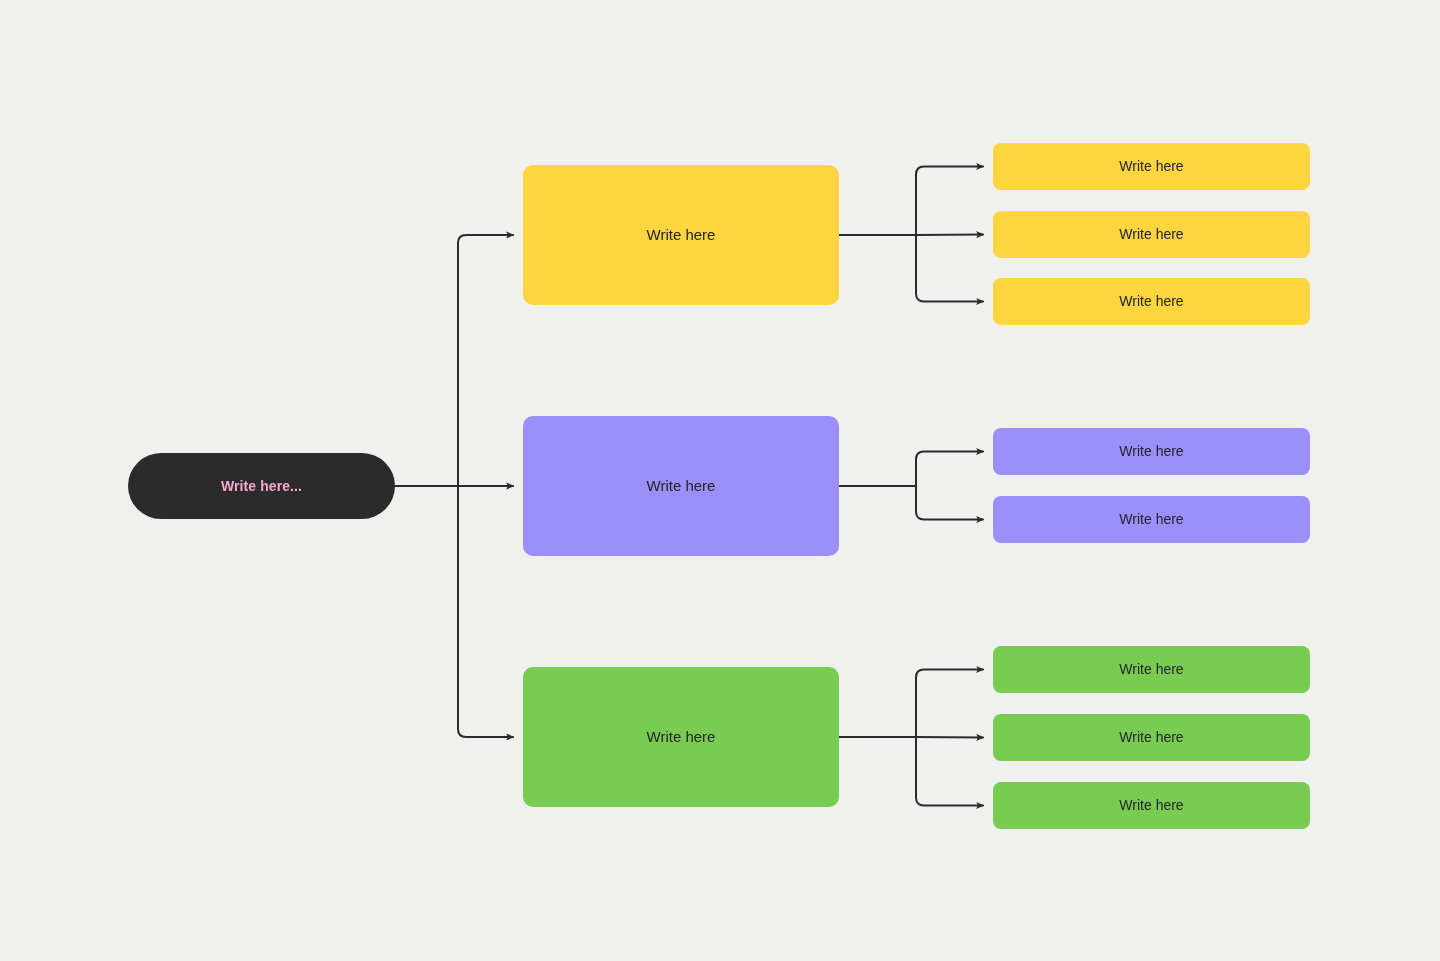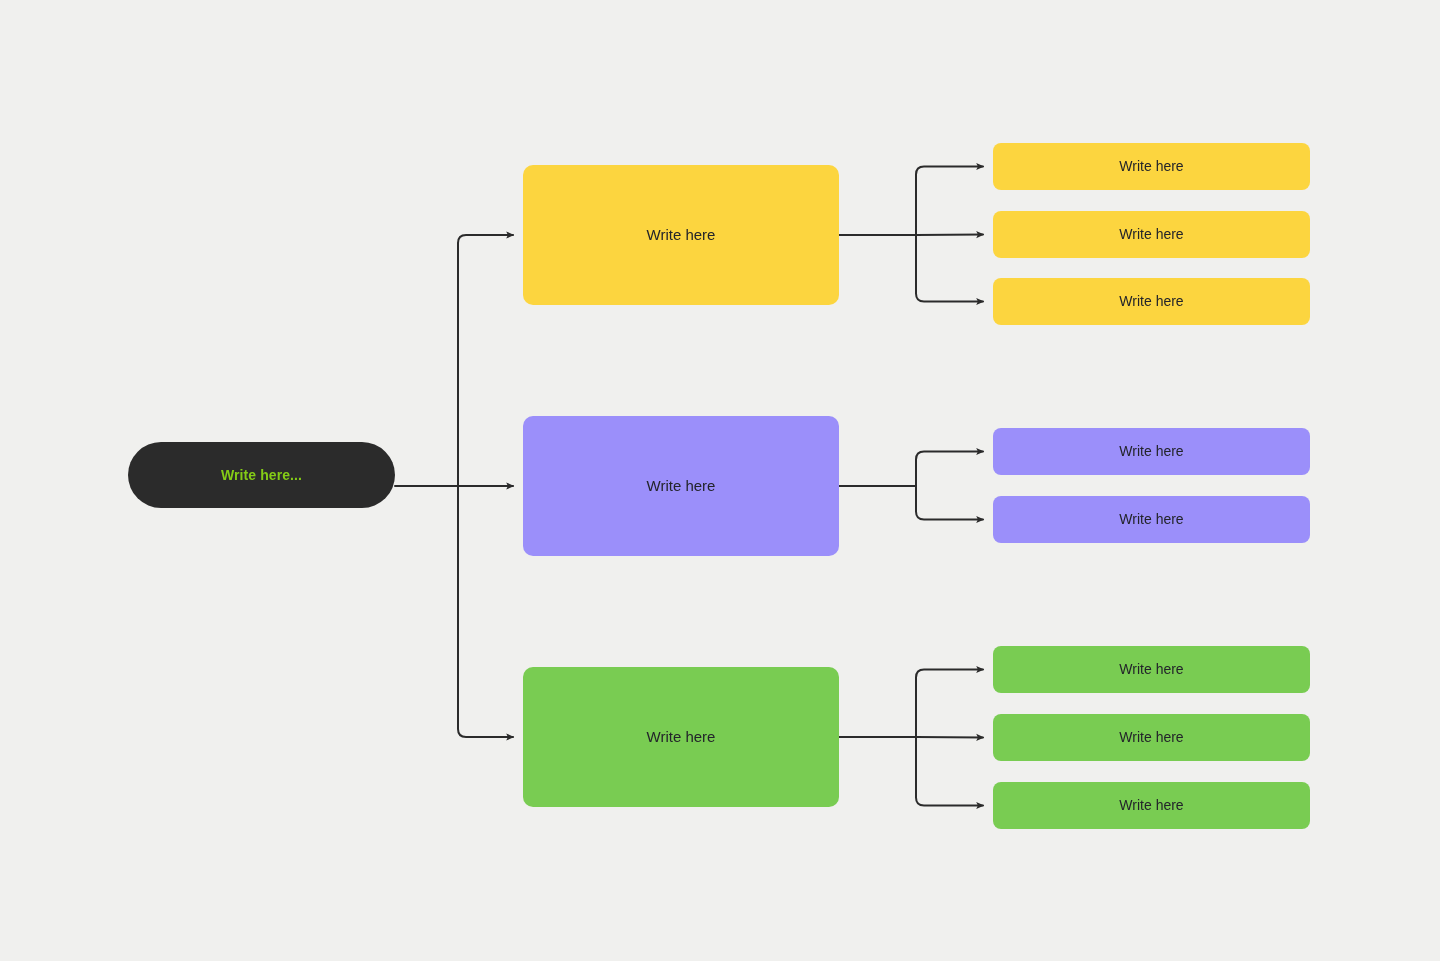--- a/index.html
+++ b/index.html
@@ -92,21 +92,21 @@
         <path d="M 916 486 L 916 494"></path>
         <path d="M 839 737 L 916 737"></path>
         <path d="M 916 729 L 916 677.5 Q 916 669.5 924 669.5 L 983 669.5" marker-end="url(#arrow)"></path>
         <path d="M 916 737 L 916 729"></path>
         <path d="M 916 737 L 983 737.5" marker-end="url(#arrow)"></path>
         <path d="M 916 745 L 916 797.5 Q 916 805.5 924 805.5 L 983 805.5" marker-end="url(#arrow)"></path>
         <path d="M 916 737 L 916 745"></path>
       </g>
   </svg>
 
-  <div class="node node-root" style="left: 128px; top: 442px; width: 267px; height: 66px; background: rgb(43, 43, 43); color: #84cc16; text-align: center;">
+  <div class="node node-root" style="left: 128px; top: 453px; width: 267px; height: 66px; background: rgb(43, 43, 43); color: #f9a8d4; text-align: center;">
     <span class="node-label">Write here...</span>
   </div>
 
   <div class="node node-branch" style="left: 523px; top: 165px; width: 316px; height: 140px; background: rgb(252, 213, 63);">
     <span class="node-label">Write here</span>
   </div>
   <div class="node node-leaf" style="left: 993px; top: 143px; width: 317px; height: 47px; background: rgb(252, 213, 63);">
     <span class="node-label">Write here</span>
   </div>
   <div class="node node-leaf" style="left: 993px; top: 211px; width: 317px; height: 47px; background: rgb(252, 213, 63);">

